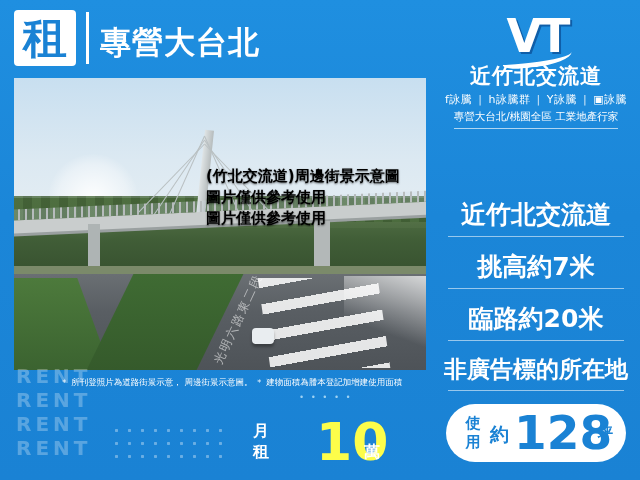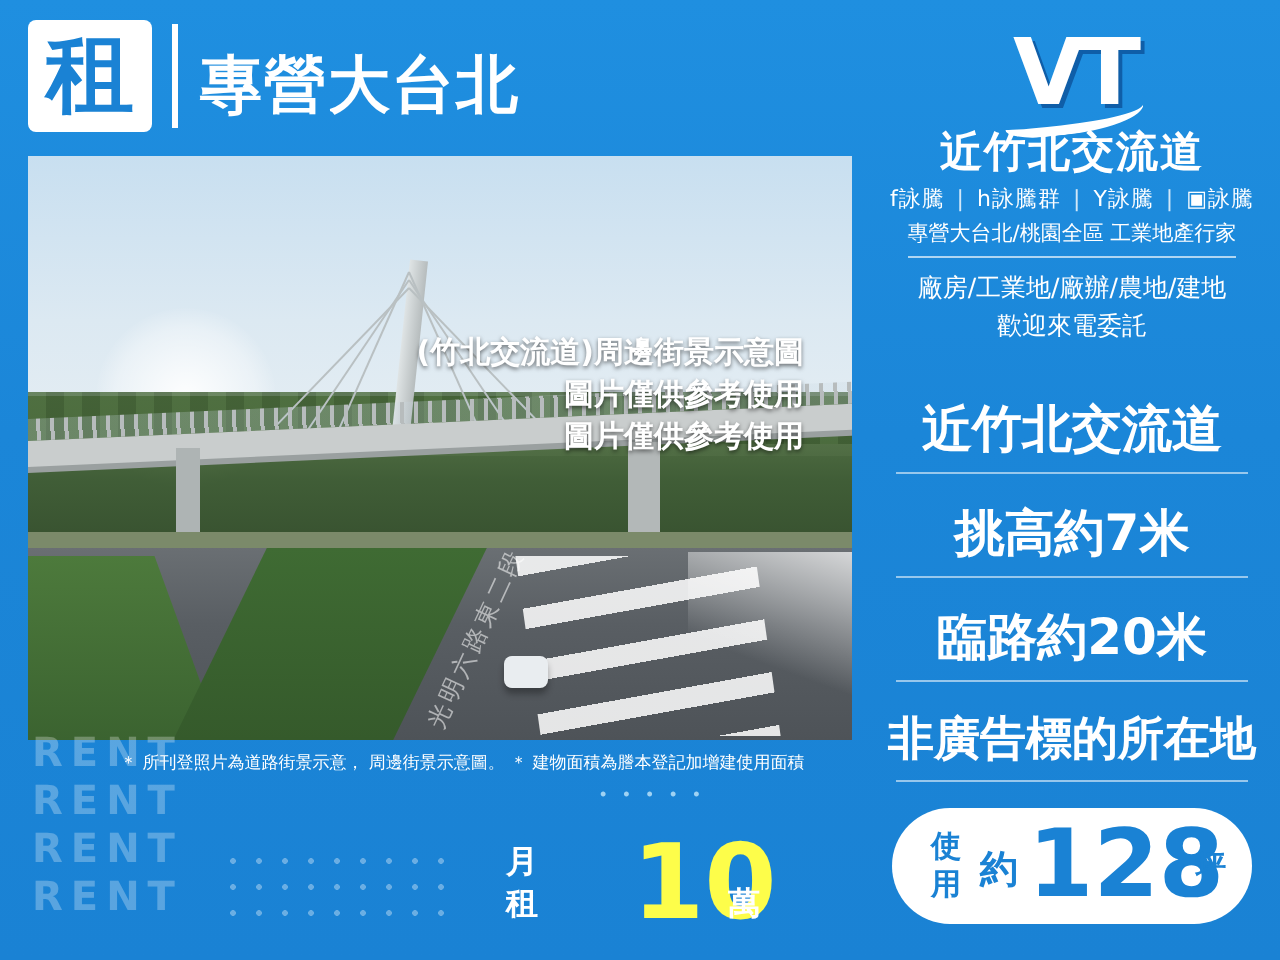--- a/index.html
+++ b/index.html
@@ -112,22 +112,22 @@
     background:linear-gradient(180deg,#4d7a3c 0%,#3b6330 100%);
     transform:skewX(20deg) translateX(-40px);
   }
   #watermark-road{
     position:absolute;left:196px;top:282px;
     color:rgba(255,255,255,.55);font-size:12px;letter-spacing:2px;
     transform:rotate(-65deg);transform-origin:left top;white-space:nowrap;
     font-family:"DejaVu Sans","Liberation Sans",sans-serif;
   }
   #photo-caption{
-    position:absolute;right:24px;top:88px;width:220px;text-align:right;
-    color:#ffffff;font-size:15px;line-height:21px;font-weight:bold;
+    position:absolute;right:0;top:88px;width:220px;text-align:left;
+    color:#000000;font-size:15px;line-height:21px;font-weight:bold;
     text-shadow:0 1px 2px rgba(0,0,0,.55);
     font-family:"DejaVu Sans","Liberation Sans",sans-serif;
   }
   #photo-caption div{margin:0;}
   
   #disclaimer{
     position:absolute;left:60px;top:376px;width:370px;
     color:#ffffff;font-size:8.5px;line-height:12px;
     font-family:"DejaVu Sans","Liberation Sans",sans-serif;
   }
@@ -328,24 +328,20 @@
 
     <div id="company-name">近竹北交流道</div>
 
     <div id="socials">
       <span>f</span><span>詠騰</span><span class="sep"> | </span><span>h</span><span>詠騰群</span><span class="sep"> | </span><span>Y</span><span>詠騰</span><span class="sep"> | </span><span>▣</span><span>詠騰</span>
     </div>
 
     <div id="subline">專營大台北/桃園全區  工業地產行家</div>
     <div id="hairline"></div>
 
-    <div id="services">
-      <div>廠房/工業地/廠辦/農地/建地</div>
-      <div>歡迎來電委託</div>
-    </div>
 
     <div class="feature" id="feature-0">近竹北交流道</div>
     <div class="feat-rule" id="rule-0"></div>
     <div class="feature" id="feature-1">挑高約7米</div>
     <div class="feat-rule" id="rule-1"></div>
     <div class="feature" id="feature-2">臨路約20米</div>
     <div class="feat-rule" id="rule-2"></div>
     <div class="feature" id="feature-3">非廣告標的所在地</div>
     <div class="feat-rule" id="rule-3"></div>
 

